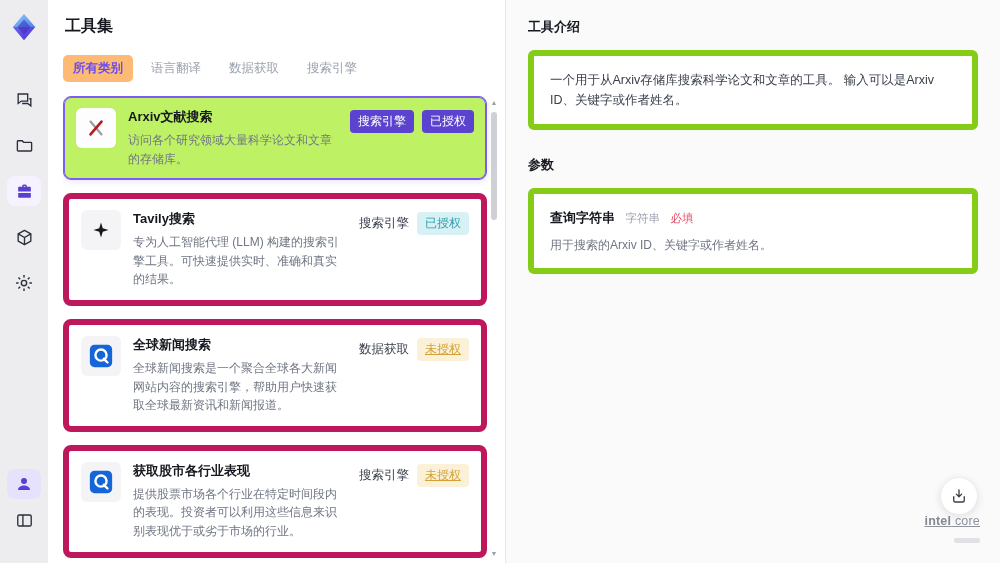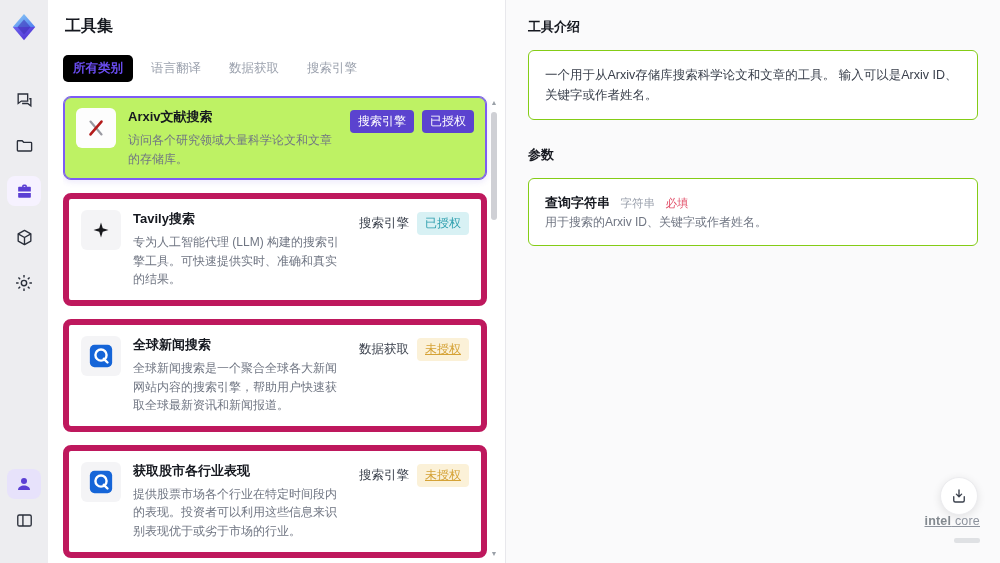--- a/index.html
+++ b/index.html
@@ -13,21 +13,21 @@
   .rail-icon { width:34px; height:30px; display:flex; align-items:center; justify-content:center; border-radius:8px; margin-bottom:16px; cursor:pointer; color:#2a2f3a; }
   .rail-icon.active { background:#f6f2ff; color:#5b3fd4; }
   .rail-spacer { flex:1; }
   .rail-icon.person { background:#e7e2fb; color:#5b3fd4; margin-bottom:6px; }
 
   
   .list-panel { width:457px; flex-shrink:0; padding:16px 6px 0 15px; display:flex; flex-direction:column; background:#fff; }
   .page-title { font-size:16px; font-weight:bold; color:#15181f; margin-bottom:18px; padding-left:2px; }
   .tabs { display:flex; align-items:center; gap:8px; margin-bottom:14px; }
   .tab { font-size:12.5px; color:#9ba1ad; padding:5px 10px; border-radius:5px; cursor:pointer; white-space:nowrap; }
-  .tab.active { color:#6a4df0; background:#000000; font-weight:bold; }
+  .tab.active { color:#6a4df0; background:#fdba74; font-weight:bold; }
 
   .list-wrap { position:relative; flex:1; overflow:hidden; padding-right:12px; }
   .cards { display:flex; flex-direction:column; gap:13px; }
   .card { background:#fff; border:6px solid #be185d; border-radius:8px; padding:11px 12px; display:flex; gap:12px; cursor:pointer; }
   .card.selected { background:#bef264; border:1px solid #7d5cf5; box-shadow:0 0 0 1px #7d5cf5 inset, 0 2px 6px rgba(100,70,220,.12); }
   .tool-ico { width:40px; height:40px; border-radius:6px; background:#f4f4f6; display:flex; align-items:center; justify-content:center; flex-shrink:0; }
   .tool-ico.white { background:#fdfdfd; }
   .card-body { flex:1; min-width:0; }
   .card-title { font-size:13px; font-weight:bold; color:#15181f; margin-bottom:5px; }
   .card-desc { font-size:12px; color:#707683; line-height:1.55; }
@@ -41,23 +41,23 @@
   
   .sb { position:absolute; right:0; top:0; bottom:0; width:10px; }
   .sb .arr { position:absolute; left:0; width:10px; height:10px; font-size:7px; color:#9aa0a8; text-align:center; line-height:10px; }
   .sb .arr.up { top:2px; } .sb .arr.down { bottom:4px; }
   .sb .thumb { position:absolute; left:2px; top:16px; width:6px; height:108px; background:#cfd0d5; border-radius:3px; }
 
   
   .detail { flex:1; background:#fafafb; border-left:1px solid #e8e8ec; padding:18px 22px; position:relative; }
   .detail-title { font-size:14.5px; font-weight:bold; color:#15181f; margin-bottom:24px; }
   .sec-h { font-size:13px; font-weight:bold; color:#15181f; margin-bottom:14px; }
-  .box { background:#fff; border:1px solid #84cc16; border-radius:6px; padding:14px 16px; margin-bottom:26px; }
+  .box { background:#fff; border:6px solid #84cc16; border-radius:6px; padding:14px 16px; margin-bottom:26px; }
   .intro-text { font-size:12.5px; color:#3a404c; line-height:1.6; }
-  .param-line { margin-bottom:2px; }
+  .param-line { margin-bottom:10px; }
   .param-name { font-size:13px; font-weight:bold; color:#15181f; }
   .param-type { font-size:11.5px; color:#9ba1ad; margin-left:6px; }
   .param-req { font-size:11.5px; color:#e2506a; margin-left:6px; }
   .param-desc { font-size:12px; color:#707683; }
 
   .fab { position:absolute; right:22px; bottom:48px; width:38px; height:38px; border-radius:50%; background:#fff; border:1px solid #ececef; box-shadow:0 2px 8px rgba(0,0,0,.10); display:flex; align-items:center; justify-content:center; cursor:pointer; }
   .brand { position:absolute; right:20px; bottom:16px; text-align:right; color:#8d939d;text-decoration:underline; }
   .brand .t { font-size:12.5px; letter-spacing:.2px; }
   .brand .t b { font-weight:bold; color:#83898f; }
   .brand .sub { display:inline-block; width:26px; height:5px; background:#dfe1e4; border-radius:2px; margin-top:2px; }

